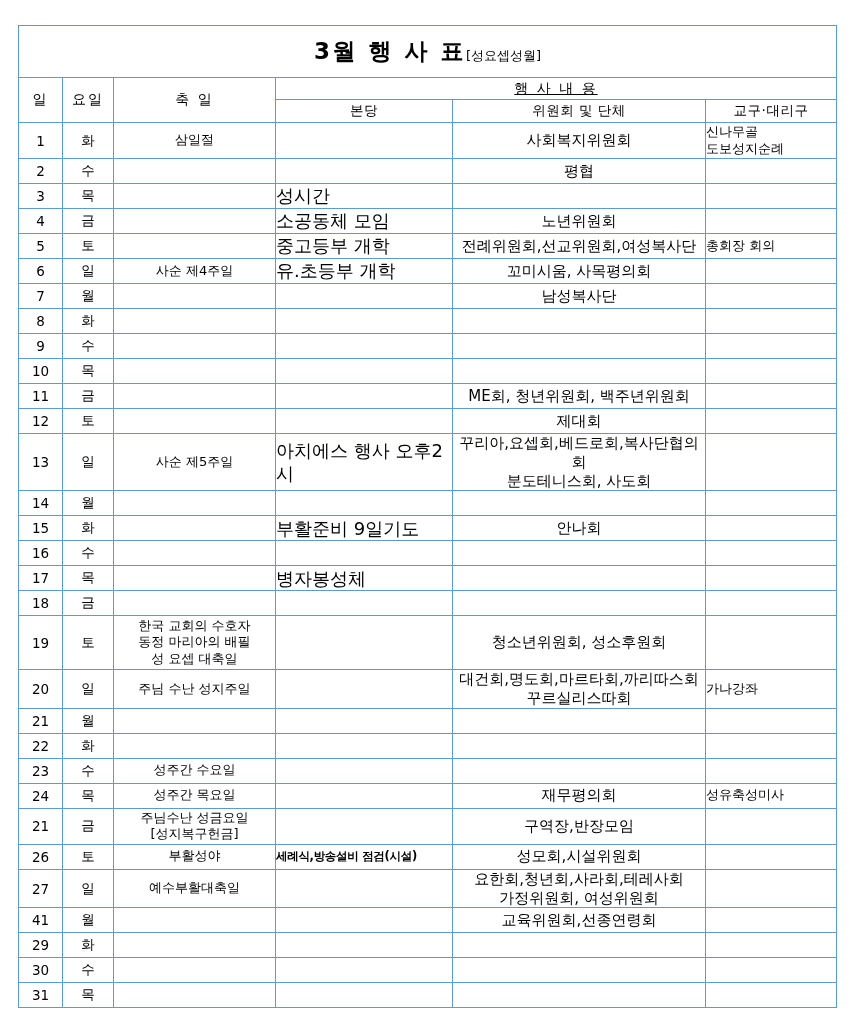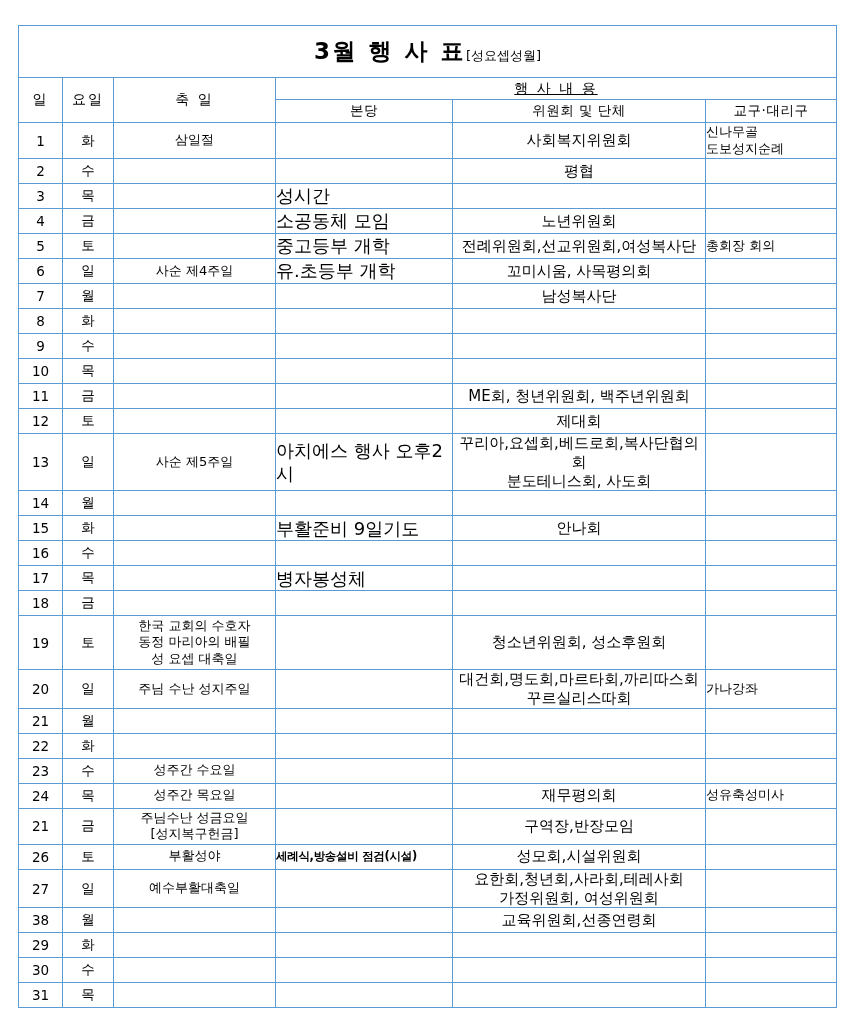--- a/index.html
+++ b/index.html
@@ -457,21 +457,21 @@
               <span class="nl">예수부활대축일</span>
             </td>
             <td class="c-parish"></td>
             <td class="c-comm">
               <span class="nl">요한회,청년회,사라회,테레사회</span>
               <span class="nl">가정위원회, 여성위원회</span>
             </td>
             <td class="c-dist"></td>
           </tr>
           <tr class="r-norm">
-            <td class="c-day">38</td>
+            <td class="c-day">41</td>
             <td class="c-wd">월</td>
             <td class="c-feast"></td>
             <td class="c-parish"></td>
             <td class="c-comm">
               <span class="nl">교육위원회,선종연령회</span>
             </td>
             <td class="c-dist"></td>
           </tr>
           <tr class="r-norm">
             <td class="c-day">29</td>

